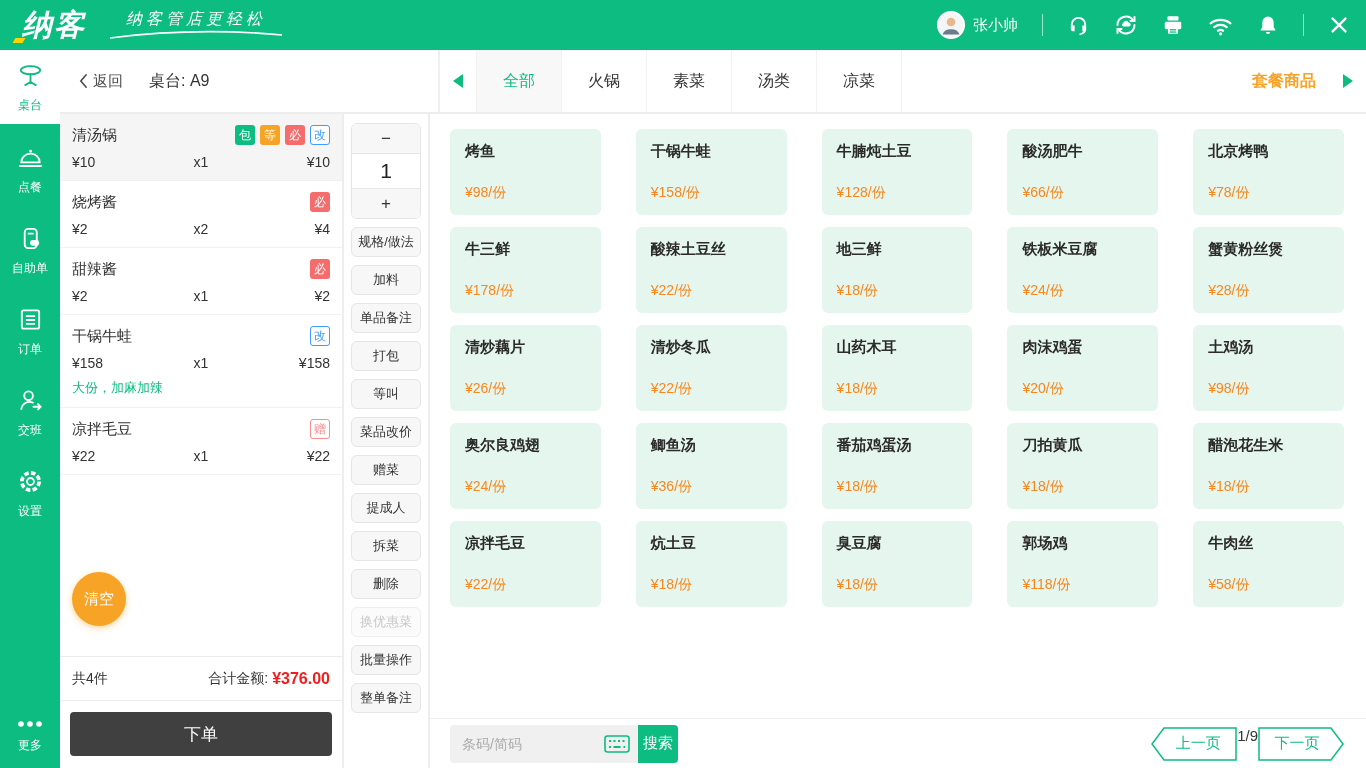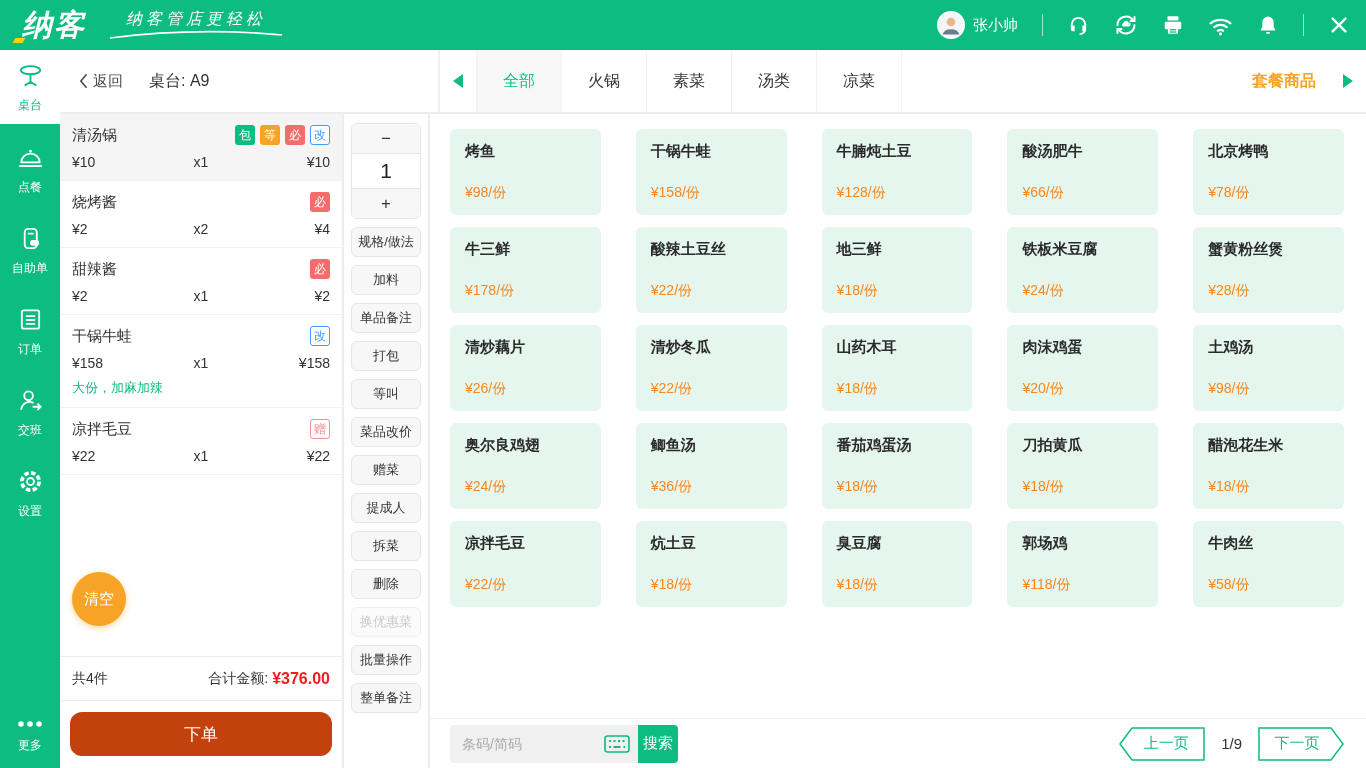--- a/index.html
+++ b/index.html
@@ -65,21 +65,21 @@
   .oi-row2 { display:flex; margin-top:9px; font-size:14px; color:#333; }
   .oi-price { flex:1; }
   .oi-qty { flex:1; text-align:center; }
   .oi-total { flex:1; text-align:right; }
   .oi-note { margin-top:8px; font-size:13px; color:#0DBC80; }
   .clear-btn { position:absolute; left:12px; bottom:30px; width:54px; height:54px; border-radius:50%; background:#F7A326; color:#fff; font-size:15px; display:flex; align-items:center; justify-content:center; cursor:pointer; box-shadow:0 2px 6px rgba(247,163,38,.45); border:none; }
   .order-summary { height:44px; border-top:1px solid #EBEBEB; display:flex; align-items:center; padding:0 12px; font-size:14px; }
   .sum-right { margin-left:auto; display:flex; align-items:center; gap:4px; }
   .sum-amount { color:#F01E1E; font-weight:bold; font-size:16px; }
   .order-submit { border-top:1px solid #EBEBEB; padding:11px 10px 12px; }
-  .submit-btn { width:100%; height:44px; background:#c2410c; color:#fff; font-size:17px; border:none; border-radius:12px; cursor:pointer; font-family:inherit; }
+  .submit-btn { width:100%; height:44px; background:#404040; color:#fff; font-size:17px; border:none; border-radius:4px; cursor:pointer; font-family:inherit; }
 
   
   .tools-panel { width:86px; background:#fff; border-right:2px solid #EDEDED; padding:9px 7px; display:flex; flex-direction:column; overflow:hidden; }
   .stepper { border:1px solid #E6E6E6; border-radius:6px; overflow:hidden; background:#fff; }
   .step-btn { height:29px; background:#F7F7F7; display:flex; align-items:center; justify-content:center; font-size:17px; color:#333; cursor:pointer; }
   .step-qty { height:36px; display:flex; align-items:center; justify-content:center; font-size:21px; color:#222; border-top:1px solid #E6E6E6; border-bottom:1px solid #E6E6E6; }
   .tool-btn { margin-top:8px; height:30px; background:#F7F7F7; border:1px solid #E5E5E5; border-radius:6px; font-size:13px; color:#333; display:flex; align-items:center; justify-content:center; cursor:pointer; white-space:nowrap; font-family:inherit; }
   .tool-btn.disabled { color:#C8C8C8; background:#FBFBFB; border-color:#EFEFEF; cursor:default; }
 
   
@@ -90,21 +90,21 @@
   .dish-price { font-size:14px; color:#F7871E; }
 
   
   .menu-footer { height:50px; border-top:1px solid #EEE; display:flex; align-items:center; padding:0 22px 0 20px; }
   .search-group { display:flex; align-items:center; }
   .search-input-wrap { width:188px; height:38px; background:#F0F0F0; border-radius:4px 0 0 4px; display:flex; align-items:center; padding:0 8px 0 12px; }
   .search-input { flex:1; border:none; outline:none; background:transparent; font-size:14px; color:#333; font-family:inherit; min-width:0; }
   .search-input::placeholder { color:#AAA; }
   .kb-icon { display:flex; align-items:center; cursor:pointer; margin-left:4px; }
   .search-btn { height:38px; padding:0 5px; background:#0DBC80; color:#fff; font-size:15px; border:none; border-radius:0 4px 4px 0; cursor:pointer; font-family:inherit; }
-  .pager { margin-left:auto; display:flex; align-items:center; gap:16px; }
+  .pager { margin-left:auto; display:flex; }
   .page-btn { position:relative; width:86px; height:34px; cursor:pointer; }
   .page-btn svg { position:absolute; inset:0; }
   .page-btn span { position:absolute; inset:0; display:flex; align-items:center; justify-content:center; color:#0DBC80; font-size:15px; }
   .page-btn.prev span { padding-left:8px; }
   .page-btn.next span { padding-right:8px; }
   .page-ind { font-size:15px; color:#333; }
 </style>
 </head>
 <body>
 

